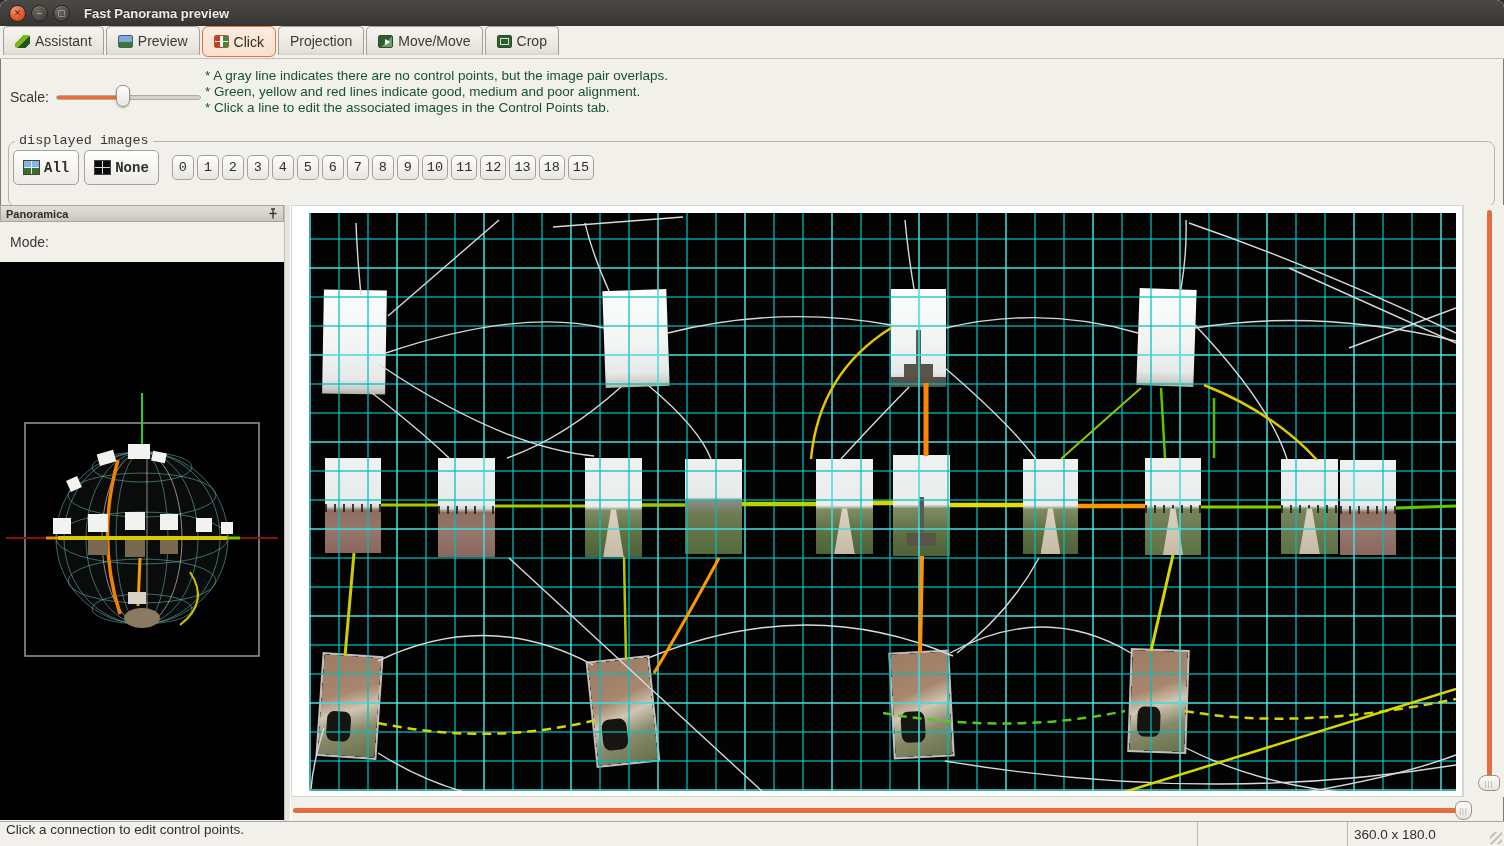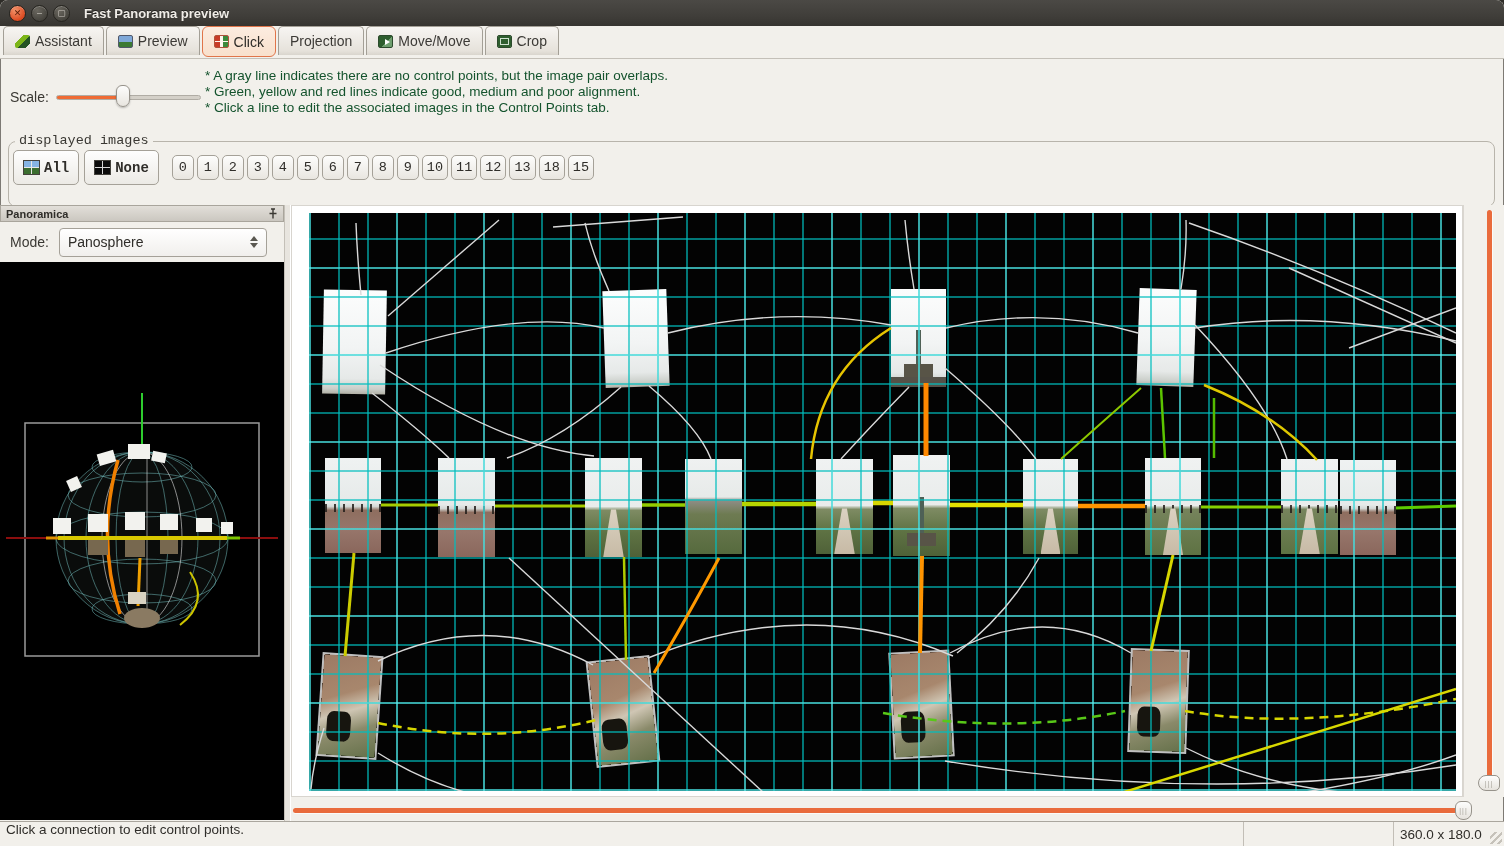--- a/index.html
+++ b/index.html
@@ -144,21 +144,21 @@
   .grip { font-size:7px; color:#a8a49c; letter-spacing:1px; }
 
   
   #statusbar { position:absolute; left:0; right:0; bottom:0; height:25px; background:#f2f0eb;
                border-top:1px solid #aaa69e; display:flex; align-items:flex-start; font-size:13.5px;
                color:#2f2d29; }
   #status-msg { flex:1; padding-left:6px; }
   .status-cell { height:100%; border-left:1px solid #c2beb6; display:flex; align-items:center;
                  padding-left:6px; }
   #status-cell2 { width:150px; }
-  #status-cell3 { width:111px; }
+  #status-cell3 { width:157px; }
   #resize-grip { position:absolute; right:2px; bottom:2px; width:12px; height:12px;
       background:repeating-linear-gradient(135deg, transparent 0 3px, #c6c2ba 3px 5px); }
 </style>
 </head>
 <body>
 
 <div id="window">
 
   <div id="titlebar">
     <div id="btn-close" class="winbtn">✕</div>
@@ -240,27 +240,20 @@
 
     <div id="left-panel">
       <div id="panel-header">
         <span id="panel-title">Panoramica</span>
         <svg width="10" height="12" viewBox="0 0 10 12">
           <path d="M3,1 h4 M5,1 v4 M1.5,5.5 h7 M5,5.5 v5" stroke="#3a3833" stroke-width="1.4" fill="none"></path>
         </svg>
       </div>
       <div id="mode-row">
         <span id="mode-label">Mode:</span>
-        <div id="mode-select">
-          <span>Panosphere</span>
-          <span class="spinners">
-            <span class="spin-up"></span>
-              <span class="spin-down"></span>
-          </span>
-        </div>
       </div>
       <div id="sphere-area">
         <svg width="284" height="558" viewBox="0 0 284 558">
           <rect x="25" y="161" width="234" height="233" fill="none" stroke="#9b9b9b" stroke-width="1.5"></rect>
           <line x1="6" y1="276" x2="278" y2="276" stroke="#8b0e0e" stroke-width="2"></line>
           <line x1="142" y1="131" x2="142" y2="193" stroke="#2ecc2e" stroke-width="2"></line>
           <circle cx="142" cy="276" r="86" fill="#0a0c0b"></circle>
           <g stroke="rgba(110,180,180,0.55)" fill="none" stroke-width="1">
             <ellipse cx="142" cy="276" rx="86" ry="86"></ellipse>
             <ellipse cx="142" cy="233" rx="74" ry="22"></ellipse>

